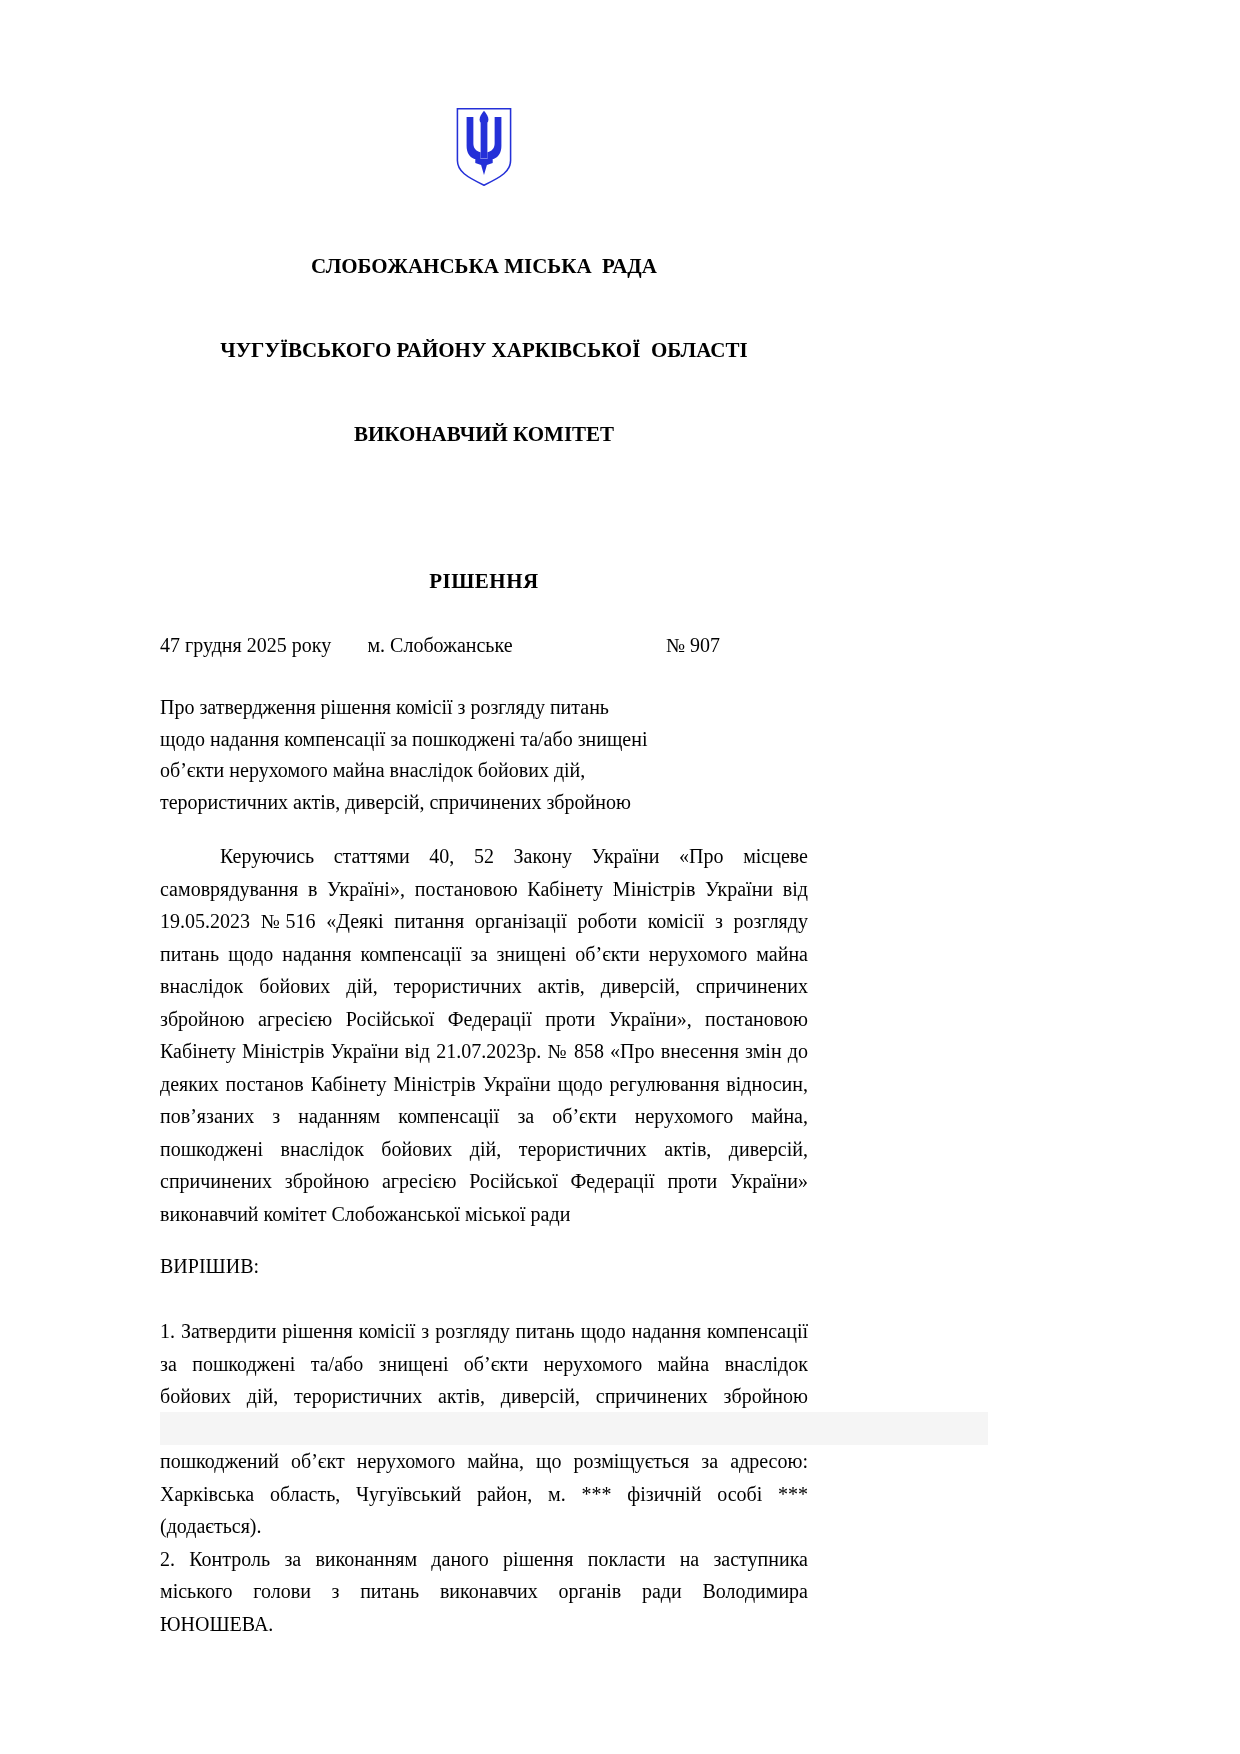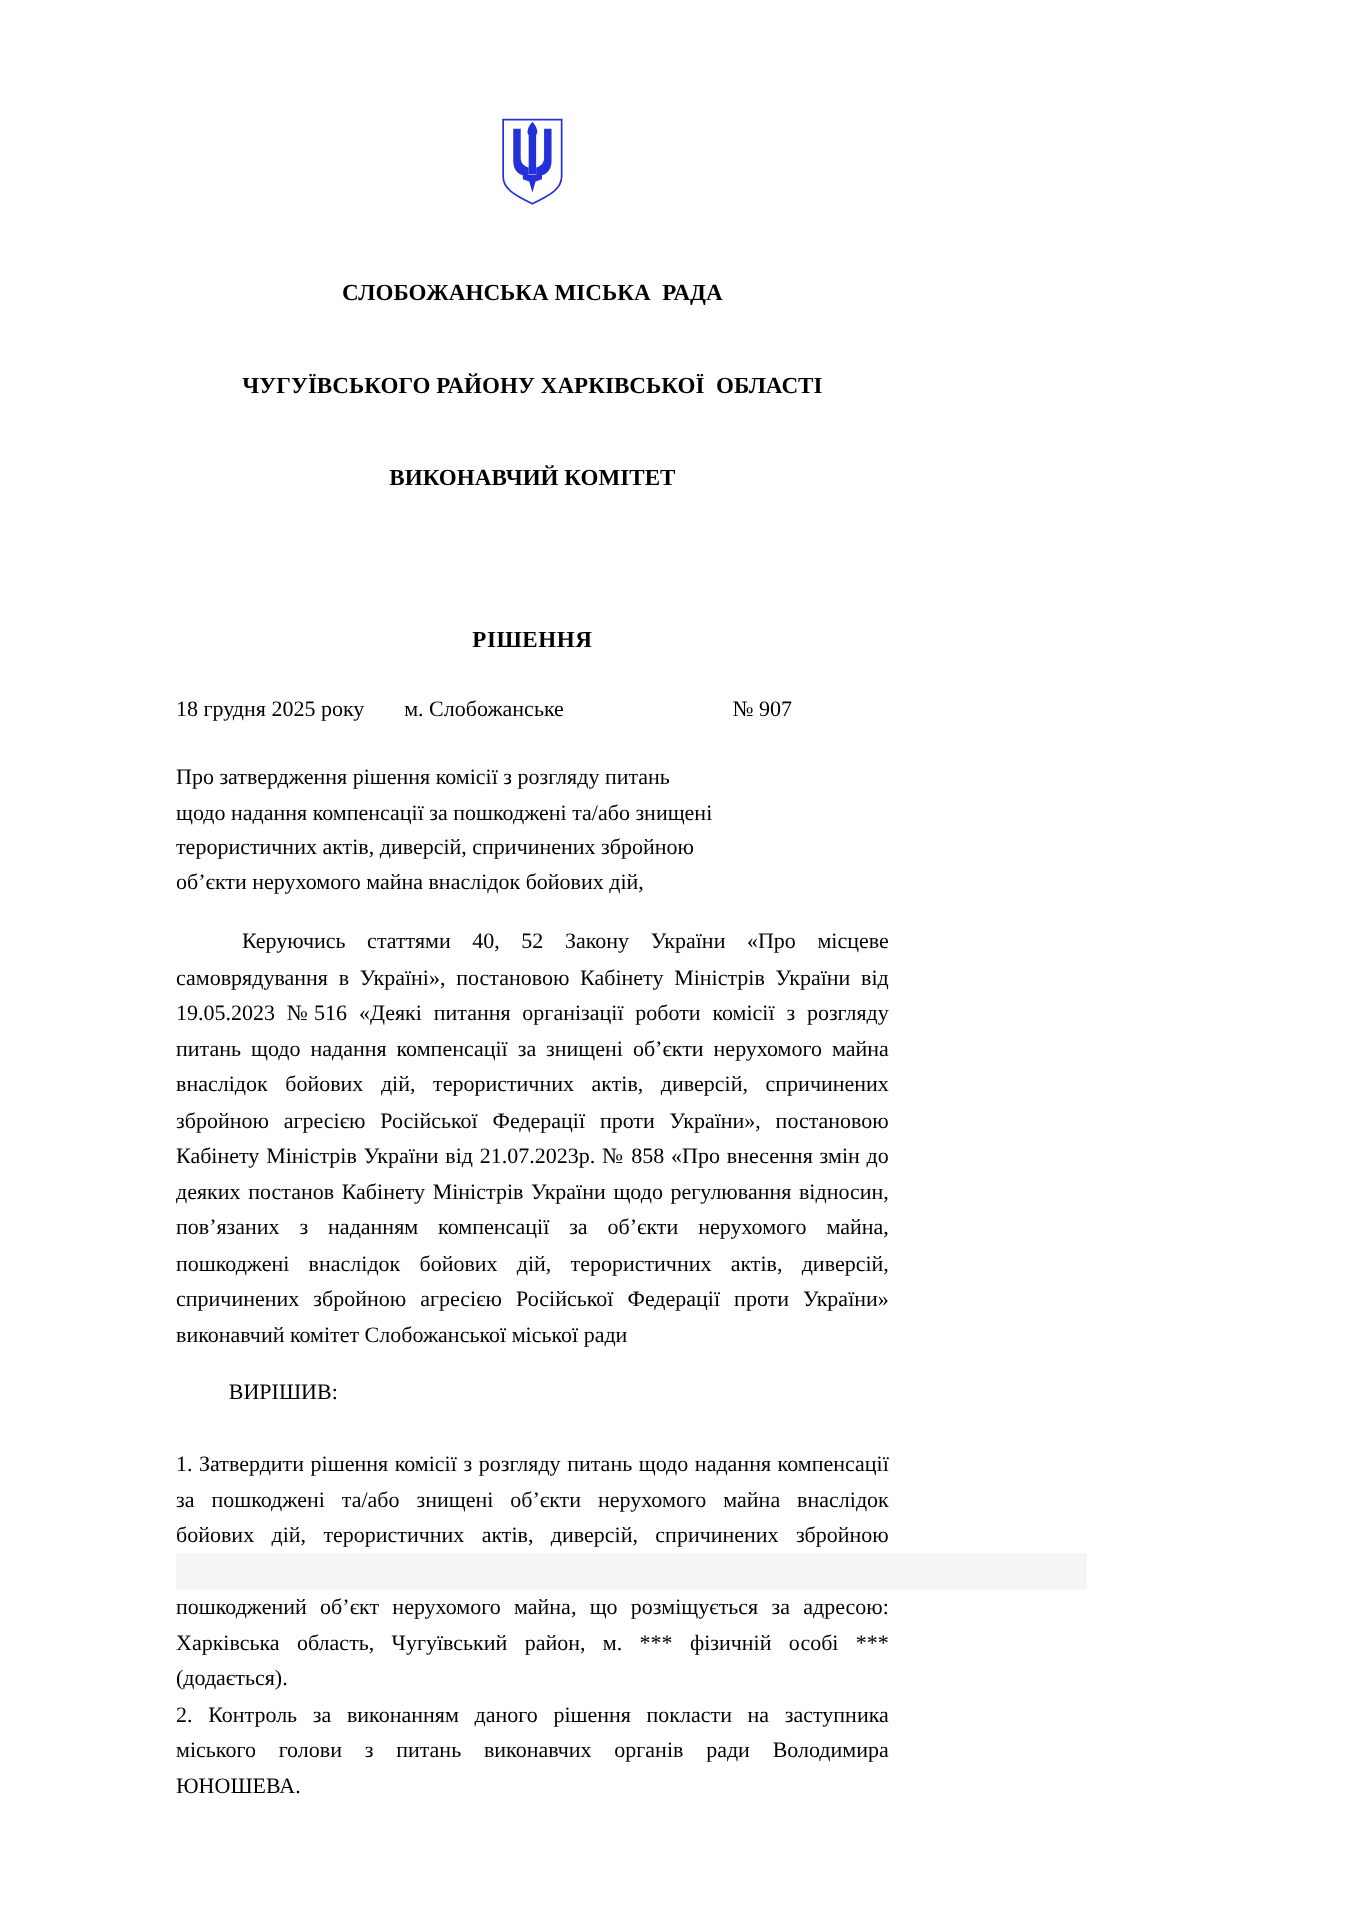--- a/index.html
+++ b/index.html
@@ -60,21 +60,20 @@
     margin: 22px 0 0 0;
     font-size: 20px;
     line-height: 32.5px;
     text-align: justify;
     text-indent: 60px;
   }
   .resolved {
     margin-top: 20px;
     font-size: 20px;
     line-height: 33px;
-    margin-left: 48px;
   }
   .items {
     margin-top: 32px;
   }
   .item {
     margin: 0;
     font-size: 20px;
     line-height: 32.5px;
     text-align: justify;
   }
@@ -117,30 +116,30 @@
 
     <div class="org">
       <div>СЛОБОЖАНСЬКА МІСЬКА  РАДА</div>
       <div>ЧУГУЇВСЬКОГО РАЙОНУ ХАРКІВСЬКОЇ  ОБЛАСТІ</div>
       <div>ВИКОНАВЧИЙ КОМІТЕТ</div>
     </div>
 
     <div class="doc-type">РІШЕННЯ</div>
 
     <div class="meta-row">
-      <div class="cell-left">18 грудня 2025 року</div>
+      <div class="cell-left">47 грудня 2025 року</div>
       <div class="cell-mid">м. Слобожанське</div>
       <div class="cell-right">№ 907</div>
     </div>
 
     <div class="subject">
       <div>Про затвердження рішення комісії з розгляду питань</div>
       <div>щодо надання компенсації за пошкоджені та/або знищені</div>
+      <div>об’єкти нерухомого майна внаслідок бойових дій,</div>
       <div>терористичних актів, диверсій, спричинених збройною</div>
-      <div>об’єкти нерухомого майна внаслідок бойових дій,</div>
     </div>
 
     <p class="preamble">Керуючись статтями 40, 52 Закону України «Про місцеве самоврядування в Україні», постановою Кабінету Міністрів України від 19.05.2023 №516 «Деякі питання організації роботи комісії з розгляду питань щодо надання компенсації за знищені об’єкти нерухомого майна внаслідок бойових дій, терористичних актів, диверсій, спричинених збройною агресією Російської Федерації проти України», постановою Кабінету Міністрів України від 21.07.2023р. № 858 «Про внесення змін до деяких постанов Кабінету Міністрів України щодо регулювання відносин, пов’язаних з наданням компенсації за об’єкти нерухомого майна, пошкоджені внаслідок бойових дій, терористичних актів, диверсій, спричинених збройною агресією Російської Федерації проти України» виконавчий комітет Слобожанської міської ради</p>
 
     <div class="resolved">ВИРІШИВ:</div>
 
     <div class="items">
       <p class="item">1. Затвердити рішення комісії з розгляду питань щодо надання компенсації за пошкоджені та/або знищені об’єкти нерухомого майна внаслідок бойових дій, терористичних актів, диверсій, спричинених збройною агресією Російської Федерації проти України про надання компенсації за пошкоджений об’єкт нерухомого майна, що розміщується за адресою: Харківська область, Чугуївський район, м. *** фізичній особі *** (додається).</p>
       <p class="item">2. Контроль за виконанням даного рішення покласти на заступника міського голови з питань виконавчих органів ради Володимира ЮНОШЕВА.</p>
     </div>

